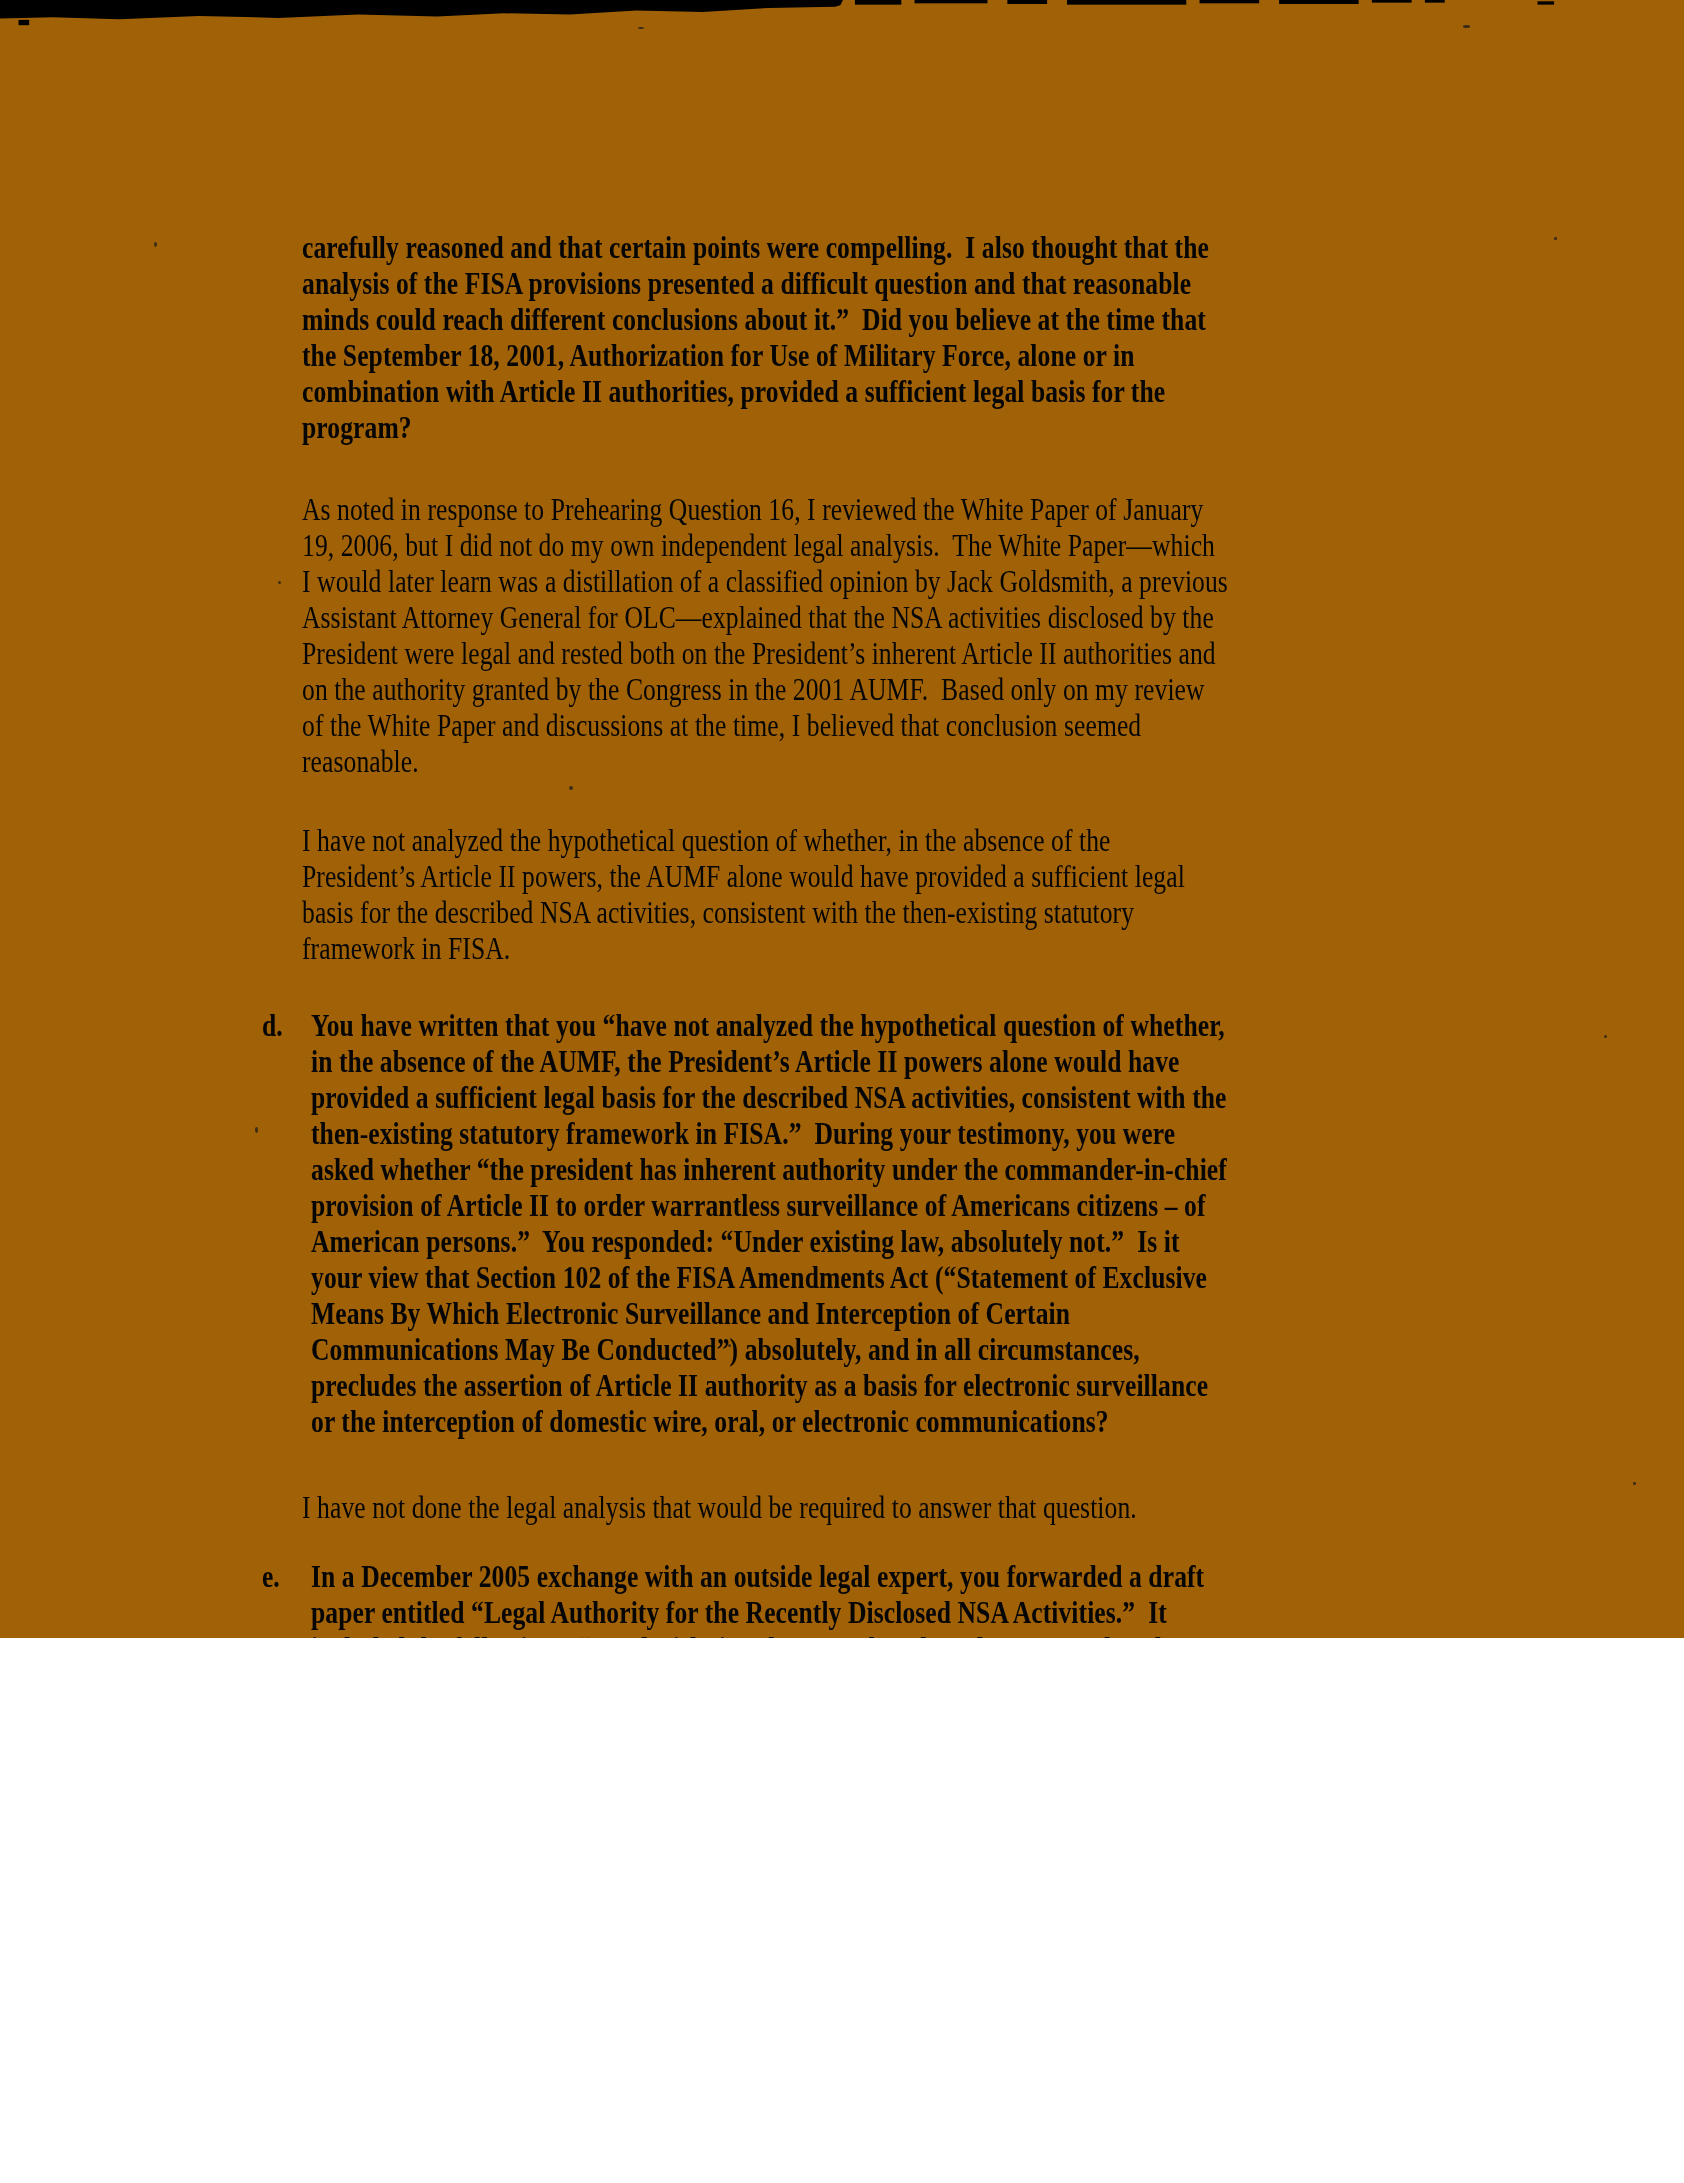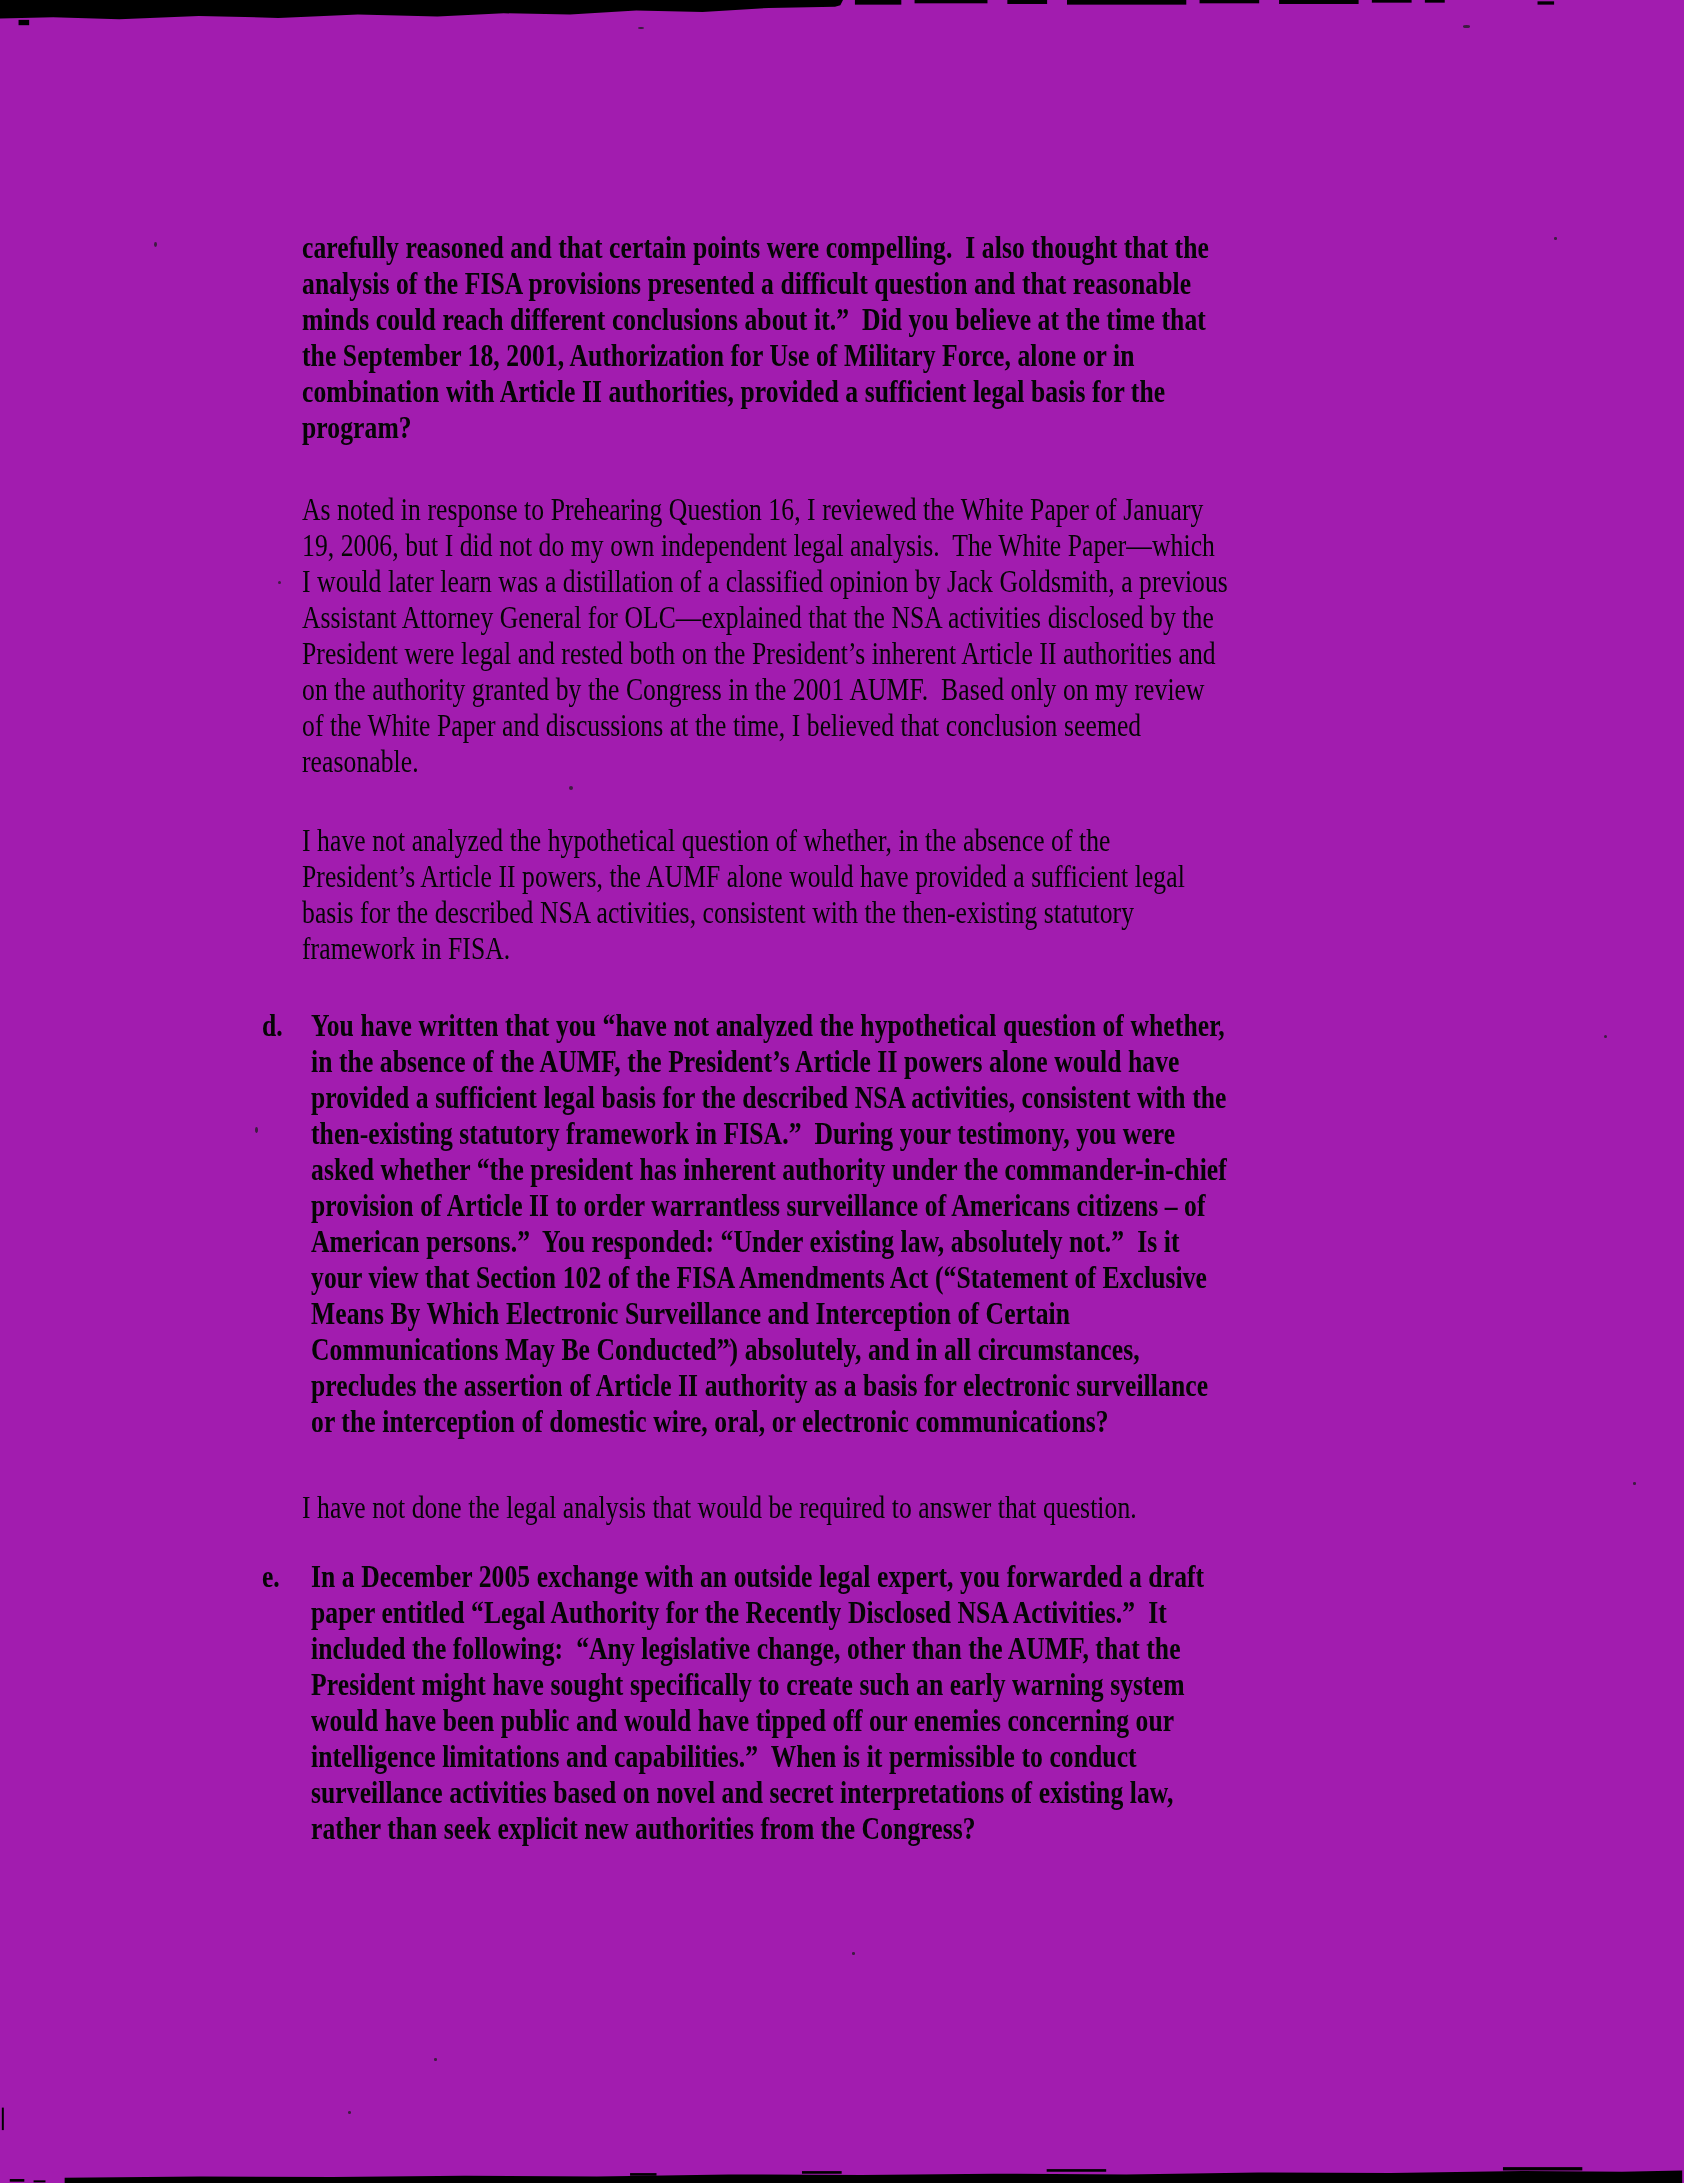--- a/index.html
+++ b/index.html
@@ -3,22 +3,22 @@
 <meta charset="utf-8">
 <style>
   html, body {
     margin: 0;
     padding: 0;
     background: #ffffff;
   }
   .page {
     position: relative;
     width: 1684px;
-    height: 2183px;
-    background: #a21caf;
+    height: 1638px;
+    background: #a16207;
     overflow: hidden;
     font-family: "Liberation Serif", "DejaVu Serif", serif;
     color: #050505;
   }
   .para {
     position: absolute;
     font-size: 32px;
     line-height: 36px;
     white-space: pre-wrap;
     transform: scaleX(0.80);

